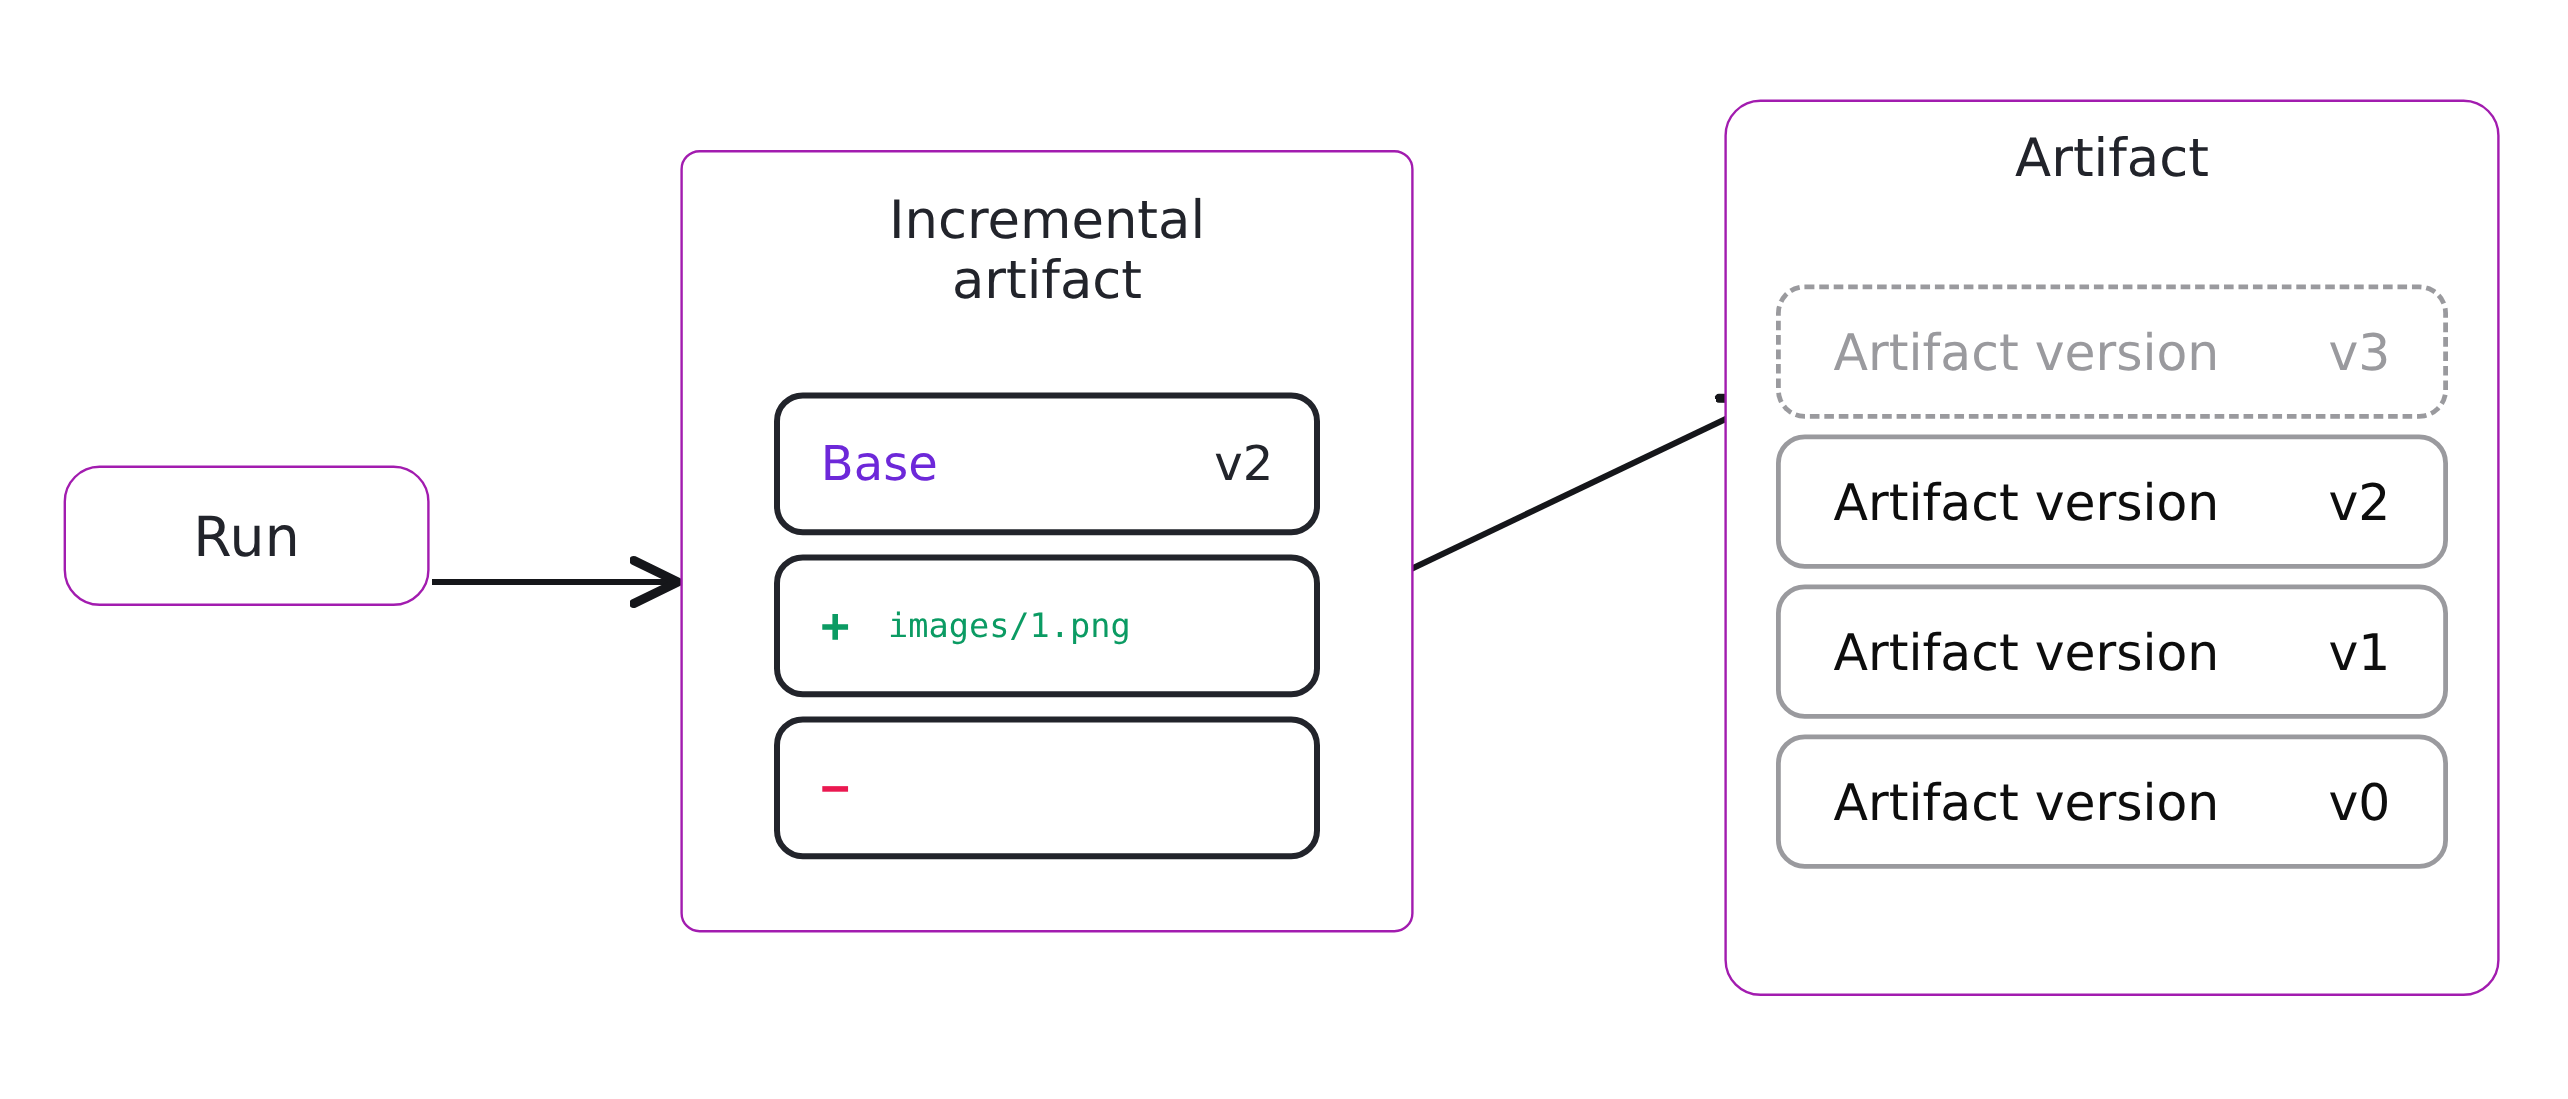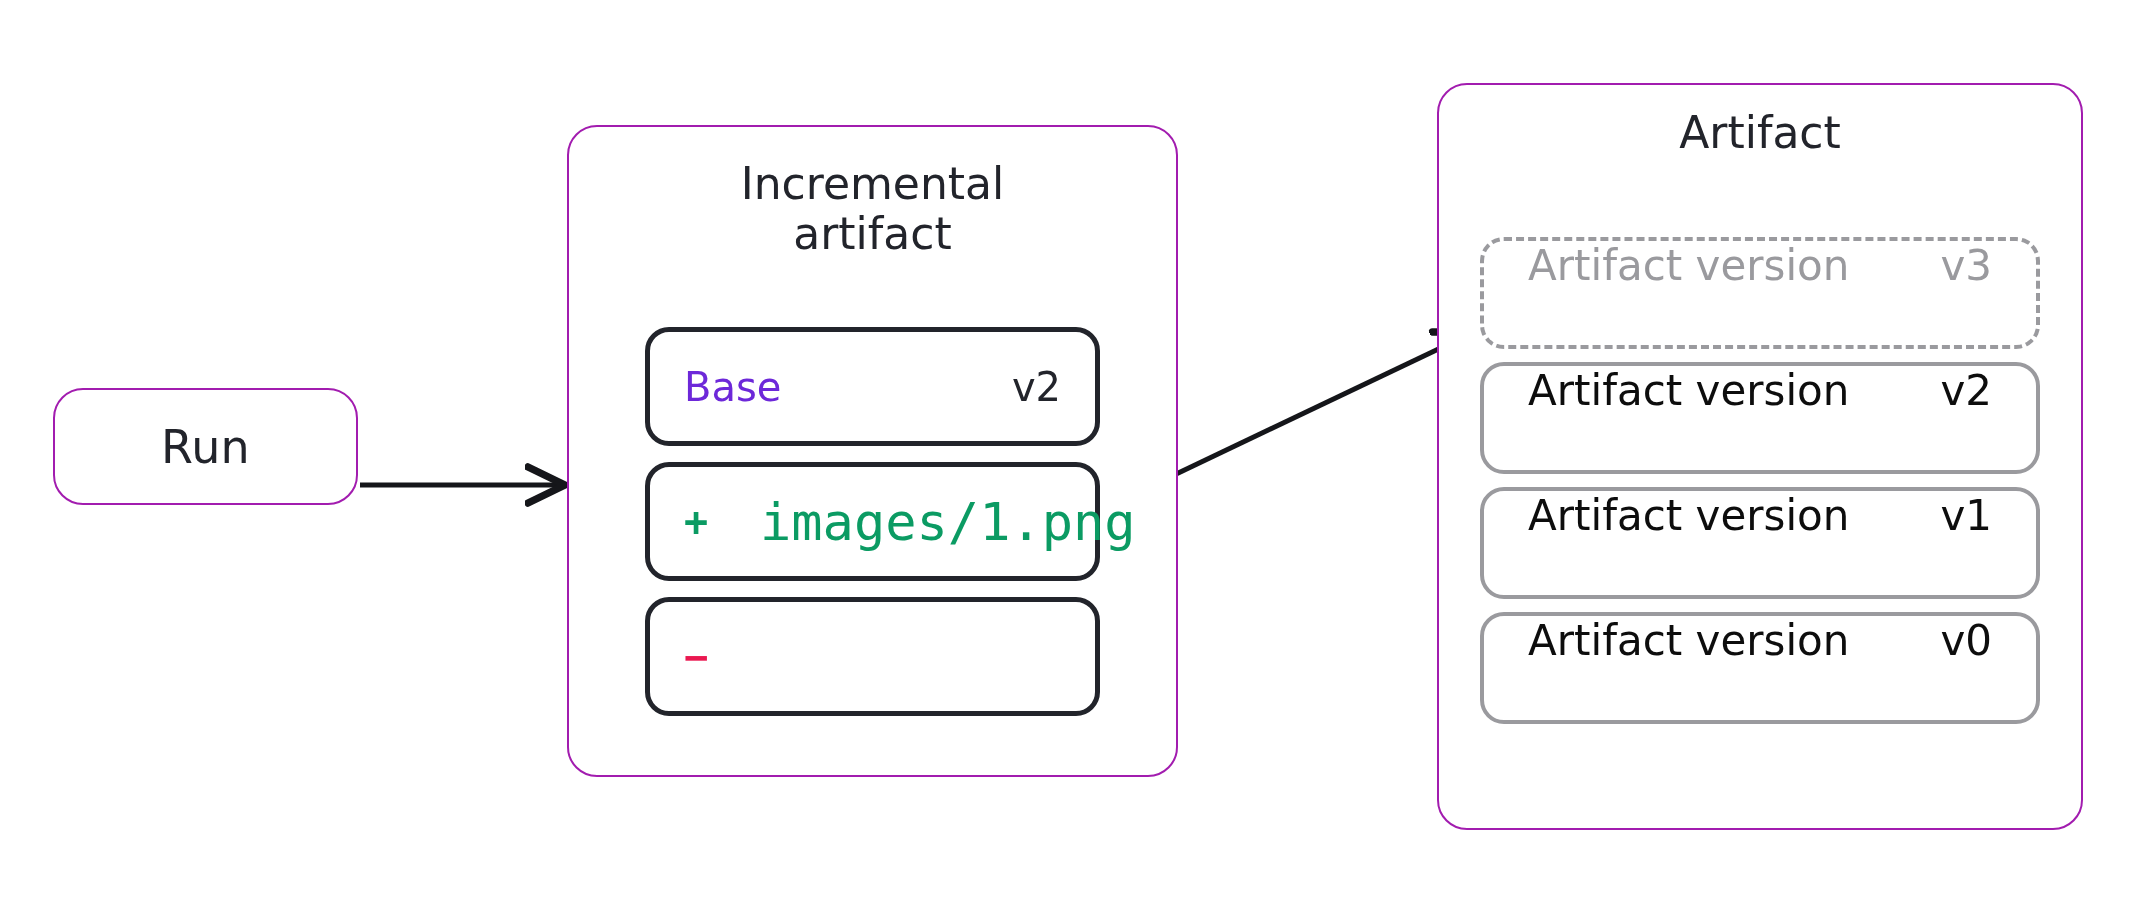--- a/index.html
+++ b/index.html
@@ -46,21 +46,21 @@
     color: #22242b;
     letter-spacing: 0.2px;
   }
 
   
   #incremental-node {
     left: 567px;
     top: 125px;
     width: 611px;
     height: 652px;
-    border-radius: 30px;
+    border-radius: 16px;
     padding: 0;
   }
   #incremental-node .container-title {
     position: absolute;
     top: 32px;
     left: 0;
     right: 0;
     text-align: center;
     font-size: 44px;
     line-height: 1.13;
@@ -100,23 +100,22 @@
   .diff-row { justify-content: flex-start; }
   .diff-row .diff-sign {
     font-family: "DejaVu Sans Mono", "Liberation Mono", monospace;
     font-size: 40px;
     font-weight: 700;
     width: 56px;
     flex: 0 0 auto;
   }
   .diff-row .diff-path {
     font-family: "DejaVu Sans Mono", "Liberation Mono", monospace;
-    font-size: 52px;
+    font-size: 28px;
     letter-spacing: 0px;
-    margin-left: 20px;
   }
   .diff-add .diff-sign, .diff-add .diff-path { color: #0b9b63; }
   .diff-remove .diff-sign, .diff-remove .diff-path { color: #ea1850; }
 
   
   #artifact-node {
     left: 1437px;
     top: 83px;
     width: 646px;
     height: 747px;
@@ -137,21 +136,21 @@
     left: 41px;
     right: 41px;
   }
   .artifact-row {
     box-sizing: border-box;
     height: 112px;
     border: 4px solid #9a9a9e;
     border-radius: 24px;
     background: #ffffff;
     display: flex;
-    align-items: flex-start;
+    align-items: center;
     padding: 0 44px;
     margin-bottom: 13px;
   }
   .artifact-row:last-child { margin-bottom: 0; }
   .artifact-row .row-name {
     font-size: 42px;
     color: #0d0d0d;
     flex: 1 1 auto;
     text-align: left;
   }

